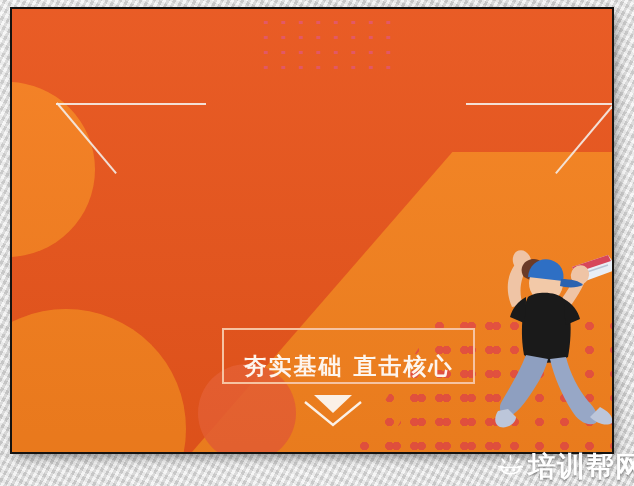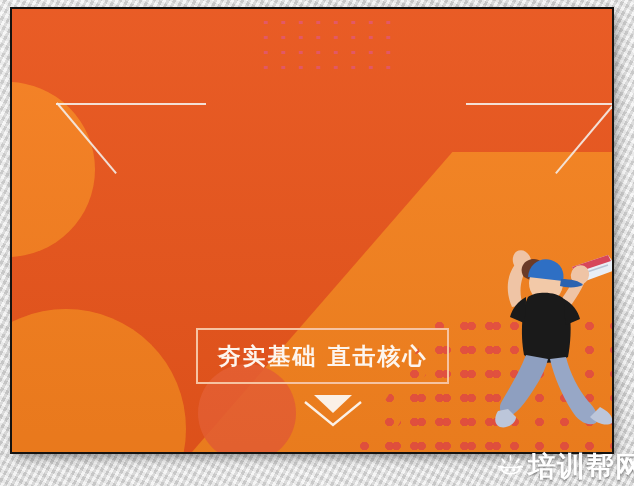--- a/index.html
+++ b/index.html
@@ -88,23 +88,23 @@
   #title-sub{
     margin-top:10px;
     font-family:"DejaVu Sans","Liberation Sans",sans-serif;
     font-weight:700;font-size:78px;line-height:1;color:#fbf0e6;
     letter-spacing:4px;text-indent:4px;
     text-shadow:0 3px 0 rgba(150,50,0,.13);
   }
 
   
   #tagline-box{
-    position:absolute;left:184px;top:319px;width:249px;height:52px;
+    position:absolute;left:210px;top:319px;width:249px;height:52px;
     border:2px solid #f6c3a2;
-    display:flex;align-items:center;justify-content:center;
+    display:flex;align-items:flex-end;justify-content:center;
     z-index:7;
   }
   #tagline-text{
     font-family:"DejaVu Sans","Liberation Sans",sans-serif;
     font-weight:700;font-size:23px;color:#fdf5ee;letter-spacing:2px;
     white-space:nowrap;
   }
 
   
   #chevron{position:absolute;left:288px;top:382px;width:66px;height:38px;z-index:7;}

